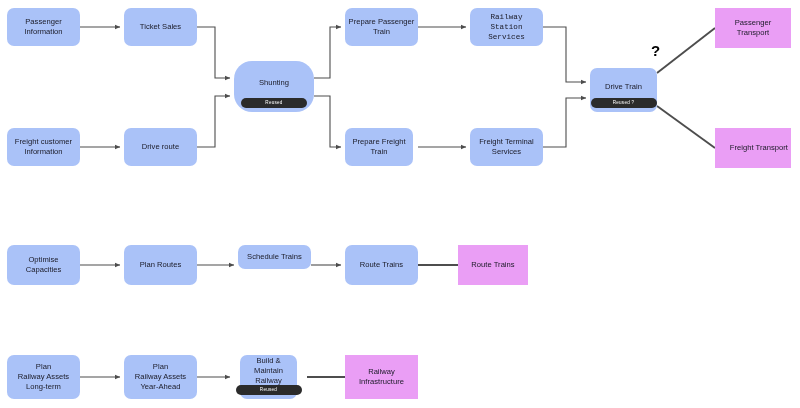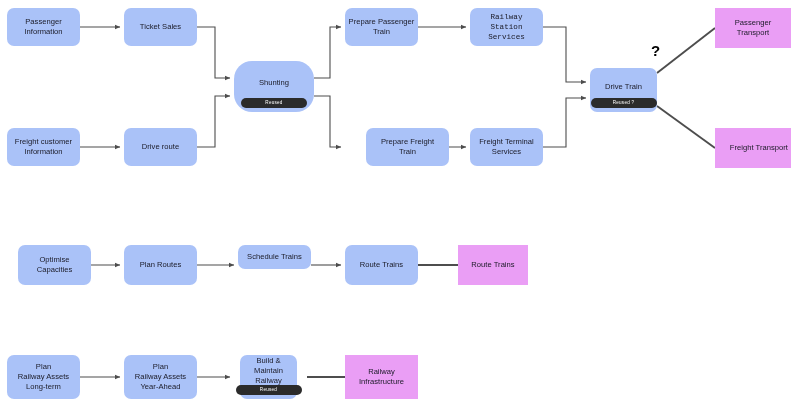--- a/index.html
+++ b/index.html
@@ -127,21 +127,21 @@
         <span class="node-label">Drive route</span>
       </div>
       <div class="node node-process node-has-badge" style="left: 234px; top: 61px; width: 80px; height: 51px; border-radius: 18px;">
         <span class="node-label">Shunting</span>
         <span class="badge">Reused</span>
       </div>
       <div class="node node-process" style="left: 345px; top: 8px; width: 73px; height: 38px;">
         <span class="node-label">Prepare Passenger
 Train</span>
       </div>
-      <div class="node node-process" style="left: 345px; top: 128px; width: 83px; height: 38px; margin-left: 21px;">
+      <div class="node node-process" style="left: 345px; top: 128px; width: 68px; height: 38px;">
         <span class="node-label">Prepare  Freight
 Train</span>
       </div>
       <div class="node node-process" style="left: 470px; top: 8px; width: 73px; height: 38px; font-family: Liberation Mono, monospace;">
         <span class="node-label">Railway Station
 Services</span>
       </div>
       <div class="node node-process" style="left: 470px; top: 128px; width: 73px; height: 38px;">
         <span class="node-label">Freight Terminal
 Services</span>
@@ -150,21 +150,21 @@
         <span class="node-label">Drive Train</span>
         <span class="badge">Reused ?</span>
       </div>
       <div class="node node-output" style="left: 715px; top: 8px; width: 76px; height: 40px;">
         <span class="node-label">Passenger
 Transport</span>
       </div>
       <div class="node node-output" style="left: 715px; top: 128px; width: 76px; height: 40px; align-items: flex-end;">
         <span class="node-label">Freight Transport</span>
       </div>
-      <div class="node node-process" style="left: 18px; top: 245px; width: 73px; height: 40px;">
+      <div class="node node-process" style="left: 7px; top: 245px; width: 73px; height: 40px;">
         <span class="node-label">Optimise Capacities</span>
       </div>
       <div class="node node-process" style="left: 124px; top: 245px; width: 73px; height: 40px;">
         <span class="node-label">Plan Routes</span>
       </div>
       <div class="node node-process" style="left: 238px; top: 245px; width: 73px; height: 24px;">
         <span class="node-label">Schedule Trains</span>
       </div>
       <div class="node node-process" style="left: 345px; top: 245px; width: 73px; height: 40px;">
         <span class="node-label">Route Trains</span>

